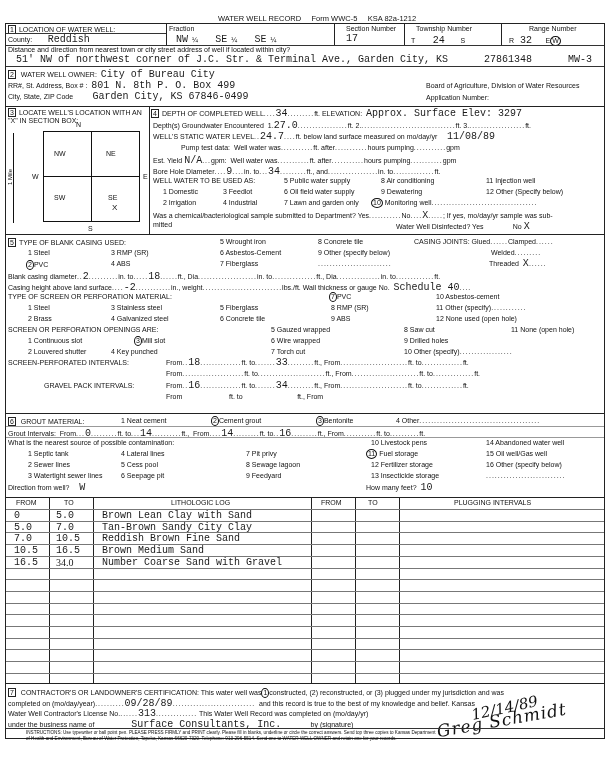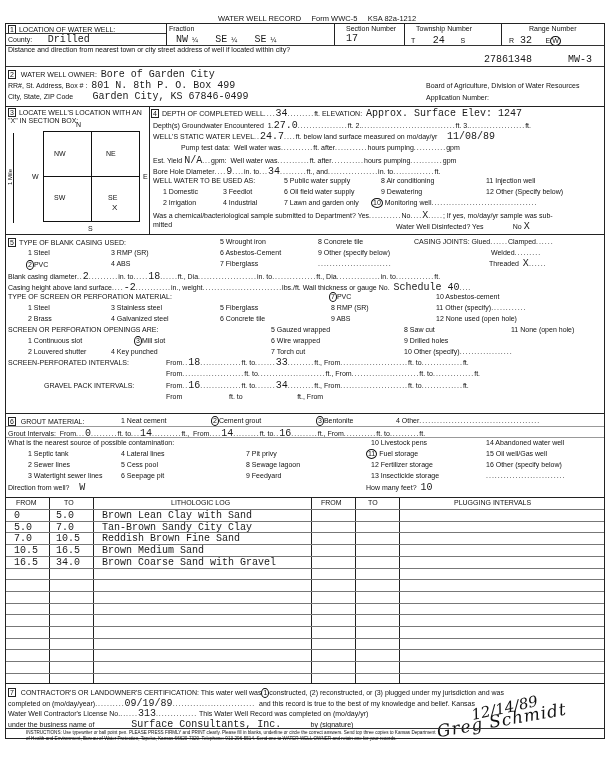--- a/index.html
+++ b/index.html
@@ -28,36 +28,37 @@
   <div class="vl" style="left:160px;height:21px"></div>
   <div class="vl" style="left:328px;height:21px"></div>
   <div class="vl" style="left:398px;height:21px"></div>
   <div class="vl" style="left:495px;height:21px"></div>
   <div class="row" style="top:1px;left:2px"><span class="num">1</span><span>LOCATION OF WATER WELL:</span></div>
   <div class="row" style="top:1px;left:163px">Fraction</div>
   <div class="row" style="top:1px;left:340px">Section Number</div>
   <div class="row" style="top:1px;left:410px">Township Number</div>
   <div class="row" style="top:1px;left:523px">Range Number</div>
   <div class="hl" style="top:9px;width:160px"></div>
-  <div class="row" style="top:10px;left:2px"><span>County:</span>&nbsp;&nbsp;&nbsp;&nbsp;&nbsp;&nbsp;&nbsp;&nbsp;<span class="tw">Drilled</span></div>
+  <div class="row" style="top:10px;left:2px"><span>County:</span>&nbsp;&nbsp;&nbsp;&nbsp;&nbsp;&nbsp;&nbsp;&nbsp;<span class="tw">Reddish</span></div>
   <div class="row" style="top:10px;left:170px">
     <span class="tw">NW</span>&nbsp;&nbsp;<span>¼</span>&nbsp;&nbsp;&nbsp;&nbsp;&nbsp;&nbsp;&nbsp;&nbsp;
     <span class="tw">SE</span>&nbsp;&nbsp;<span>¼</span>&nbsp;&nbsp;&nbsp;&nbsp;&nbsp;&nbsp;&nbsp;&nbsp;
     <span class="tw">SE</span>&nbsp;&nbsp;<span>¼</span>
   </div>
   <div class="row tw" style="top:9px;left:340px">17</div>
   <div class="row" style="top:11px;left:405px"><span>T</span>&nbsp;&nbsp;&nbsp;&nbsp;&nbsp;&nbsp;&nbsp;&nbsp;&nbsp;<span class="tw">24</span>&nbsp;&nbsp;&nbsp;&nbsp;&nbsp;&nbsp;&nbsp;&nbsp;<span>S</span></div>
   <div class="row" style="top:11px;left:503px"><span>R</span>&nbsp;&nbsp;&nbsp;<span class="tw">32</span>&nbsp;&nbsp;&nbsp;&nbsp;&nbsp;&nbsp;&nbsp;<span>E</span><span class="circ">W</span></div>
   <div class="hl" style="top:21px"></div>
   <div class="row" style="top:22px;left:2px">Distance and direction from nearest town or city street address of well if located within city?</div>
+  <div class="row tw" style="top:30px;left:10px"><span>51' NW of northwest corner of J.C. Str. &amp; Terminal Ave., Garden City, KS</span></div>
   <div class="row tw" style="top:30px;left:478px">27861348</div>
   <div class="row tw" style="top:30px;left:562px">MW-3</div>
   <div class="hl" style="top:42px"></div>
 
-  <div class="row" style="top:45px;left:2px"><span class="num">2</span>&nbsp;<span>WATER WELL OWNER:</span>&nbsp;&nbsp;<span class="tw">Bore of Garden City</span></div>
+  <div class="row" style="top:45px;left:2px"><span class="num">2</span>&nbsp;<span>WATER WELL OWNER:</span>&nbsp;&nbsp;<span class="tw">City of Bureau City</span></div>
   <div class="row" style="top:56px;left:2px"><span>RR#, St. Address, Box # :</span>&nbsp;&nbsp;<span class="tw">801 N. 8th  P. O. Box 499</span></div>
   <div class="row" style="top:58px;left:420px">Board of Agriculture, Division of Water Resources</div>
   <div class="row" style="top:67px;left:2px"><span>City, State, ZIP Code</span>&nbsp;&nbsp;&nbsp;&nbsp;&nbsp;&nbsp;&nbsp;&nbsp;&nbsp;&nbsp;<span class="tw">Garden City, KS  67846-0499</span></div>
   <div class="row" style="top:70px;left:420px">Application Number:</div>
 </div>
 
 <div class="frm" style="top:106px;height:129px">
   <div class="vl" style="left:143px"></div>
   <div class="row" style="top:1px;left:2px;width:140px;white-space:normal;line-height:8px"><span class="num">3</span><span>LOCATE WELL'S LOCATION WITH AN "X" IN SECTION BOX:</span></div>
   <div class="abs" style="left:70px;top:14px">N</div>
@@ -69,21 +70,21 @@
     <div class="abs" style="left:10px;top:62px">SW</div>
     <div class="abs" style="left:64px;top:62px">SE</div>
     <div class="abs" style="left:68px;top:71px;font-size:8px">X</div>
   </div>
   <div class="abs" style="left:26px;top:66px">W</div>
   <div class="abs" style="left:137px;top:66px">E</div>
   <div class="abs" style="left:82px;top:118px">S</div>
   <div class="abs" style="left:7px;top:26px;height:90px;border-left:1px solid #111"></div>
   <div class="abs" style="left:1px;top:62px;font-size:6px;writing-mode:vertical-rl;transform:rotate(180deg);background:#fff">1 Mile</div>
 
-  <div class="row" style="top:1px;left:145px"><span class="num">4</span><span>DEPTH OF COMPLETED WELL</span><span class="dots">....</span><span class="tw">34</span><span class="dots">.........</span><span>ft. ELEVATION:</span>&nbsp;&nbsp;<span class="tw">Approx. Surface Elev:  1247</span></div>
+  <div class="row" style="top:1px;left:145px"><span class="num">4</span><span>DEPTH OF COMPLETED WELL</span><span class="dots">....</span><span class="tw">34</span><span class="dots">.........</span><span>ft. ELEVATION:</span>&nbsp;&nbsp;<span class="tw">Approx. Surface Elev:  3297</span></div>
   <div class="row" style="top:13px;left:147px"><span>Depth(s) Groundwater Encountered</span>&nbsp;&nbsp;<span>1.</span><span class="tw">27.0</span><span class="dots">.................</span><span>ft. 2.</span><span class="dots">................................</span><span>ft. 3.</span><span class="dots">...................</span><span>ft.</span></div>
   <div class="row" style="top:24px;left:147px"><span>WELL'S STATIC WATER LEVEL</span><span class="dots">..</span><span class="tw">24.7</span><span class="dots">....</span><span>ft. below land surface measured on mo/day/yr</span>&nbsp;&nbsp;&nbsp;&nbsp;&nbsp;<span class="tw">11/08/89</span></div>
   <div class="row" style="top:37px;left:175px"><span>Pump test data:</span>&nbsp;&nbsp;<span>Well water was</span><span class="dots">...........</span><span>ft. after</span><span class="dots">...........</span><span>hours pumping</span><span class="dots">...........</span><span>gpm</span></div>
   <div class="row" style="top:48px;left:147px"><span>Est. Yield</span>&nbsp;<span class="tw">N/A</span><span class="dots">...</span><span>gpm:</span>&nbsp;&nbsp;<span>Well water was</span><span class="dots">...........</span><span>ft. after</span><span class="dots">...........</span><span>hours pumping</span><span class="dots">...........</span><span>gpm</span></div>
   <div class="row" style="top:59px;left:147px"><span>Bore Hole Diameter</span><span class="dots">....</span><span class="tw">9</span><span class="dots">....</span><span>in. to</span><span class="dots">...</span><span class="tw">34</span><span class="dots">.........</span><span>ft., and</span><span class="dots">.................</span><span>in. to</span><span class="dots">..............</span><span>ft.</span></div>
   <div class="row" style="top:70px;left:147px">WELL WATER TO BE USED AS:</div>
   <div class="row" style="top:70px;left:278px">5 Public water supply</div>
   <div class="row" style="top:70px;left:375px">8 Air conditioning</div>
   <div class="row" style="top:70px;left:480px">11 Injection well</div>
   <div class="row" style="top:81px;left:157px">1 Domestic</div>
@@ -226,29 +227,29 @@
         <div class="cell tw" style="top: 35.4px; left: 50px;">10.5</div>
         <div class="cell tw" style="top: 35.4px; left: 96px;">Reddish Brown Fine Sand</div>
       </div>
       <div>
         <div class="cell tw" style="top: 47.1px; left: 8px;">10.5</div>
         <div class="cell tw" style="top: 47.1px; left: 50px;">16.5</div>
         <div class="cell tw" style="top: 47.1px; left: 96px;">Brown Medium Sand</div>
       </div>
       <div>
         <div class="cell tw" style="top: 58.8px; left: 8px;">16.5</div>
-        <div class="cell tw" style="top: 58.8px; left: 50px;">34.0</div>
-        <div class="cell tw" style="top: 58.8px; left: 96px;">Brown Coarse Sand with Gravel</div>
+        <div class="cell tw" style="top: 58.8px; left: 50px; font-family: Liberation Serif, serif;">34.0</div>
+        <div class="cell tw" style="top: 58.8px; left: 96px;">Number Coarse Sand with Gravel</div>
       </div>
     </div>
 </div>
 
 <div class="frm" style="top:683px;height:56px">
   <div class="row" style="top:4px;left:2px"><span class="num">7</span>&nbsp;<span>CONTRACTOR'S OR LANDOWNER'S CERTIFICATION: This water well was</span><span class="circ">1</span><span>constructed, (2) reconstructed, or (3) plugged under my jurisdiction and was</span></div>
-  <div class="row" style="top:14px;left:2px"><span>completed on (mo/day/year)</span><span class="dots">..........</span><span class="tw">09/19/89</span><span class="dots">............................</span>&nbsp;&nbsp;<span>and this record is true to the best of my knowledge and belief. Kansas</span></div>
+  <div class="row" style="top:14px;left:2px"><span>completed on (mo/day/year)</span><span class="dots">..........</span><span class="tw">09/28/89</span><span class="dots">............................</span>&nbsp;&nbsp;<span>and this record is true to the best of my knowledge and belief. Kansas</span></div>
   <div class="row" style="top:24px;left:2px"><span>Water Well Contractor's License No.</span><span class="dots">......</span><span class="tw">313</span><span class="dots">..............</span>&nbsp;<span>This Water Well Record was completed on (mo/day/yr)</span></div>
   <div class="abs" style="left:465px;top:15px;font-family:'DejaVu Serif',serif;font-style:italic;font-size:15px;transform:rotate(-12deg)">12/14/89</div>
   <div class="row" style="top:35px;left:2px"><span>under the business name of</span>&nbsp;&nbsp;&nbsp;&nbsp;&nbsp;&nbsp;&nbsp;&nbsp;&nbsp;&nbsp;&nbsp;&nbsp;&nbsp;&nbsp;&nbsp;&nbsp;&nbsp;&nbsp;&nbsp;<span class="tw">Surface Consultants, Inc.</span>&nbsp;&nbsp;&nbsp;&nbsp;&nbsp;&nbsp;&nbsp;&nbsp;&nbsp;&nbsp;&nbsp;&nbsp;&nbsp;&nbsp;&nbsp;<span>by (signature)</span></div>
   <div class="abs" style="left:430px;top:26px;font-family:'DejaVu Serif',serif;font-style:italic;font-size:17px;transform:rotate(-10deg);letter-spacing:1px">Greg Schmidt</div>
   <div class="hl" style="top:44px"></div>
   <div class="row" style="top:46px;left:20px;font-size:4.6px">INSTRUCTIONS: Use typewriter or ball point pen. PLEASE PRESS FIRMLY and PRINT clearly. Please fill in blanks, underline or circle the correct answers. Send top three copies to Kansas Department</div>
   <div class="row" style="top:52px;left:20px;font-size:4.6px">of Health and Environment, Bureau of Water Protection, Topeka, Kansas 66620-7320. Telephone: 913-296-5514. Send one to WATER WELL OWNER and retain one for your records.</div>
 </div>
 
 </body></html>

